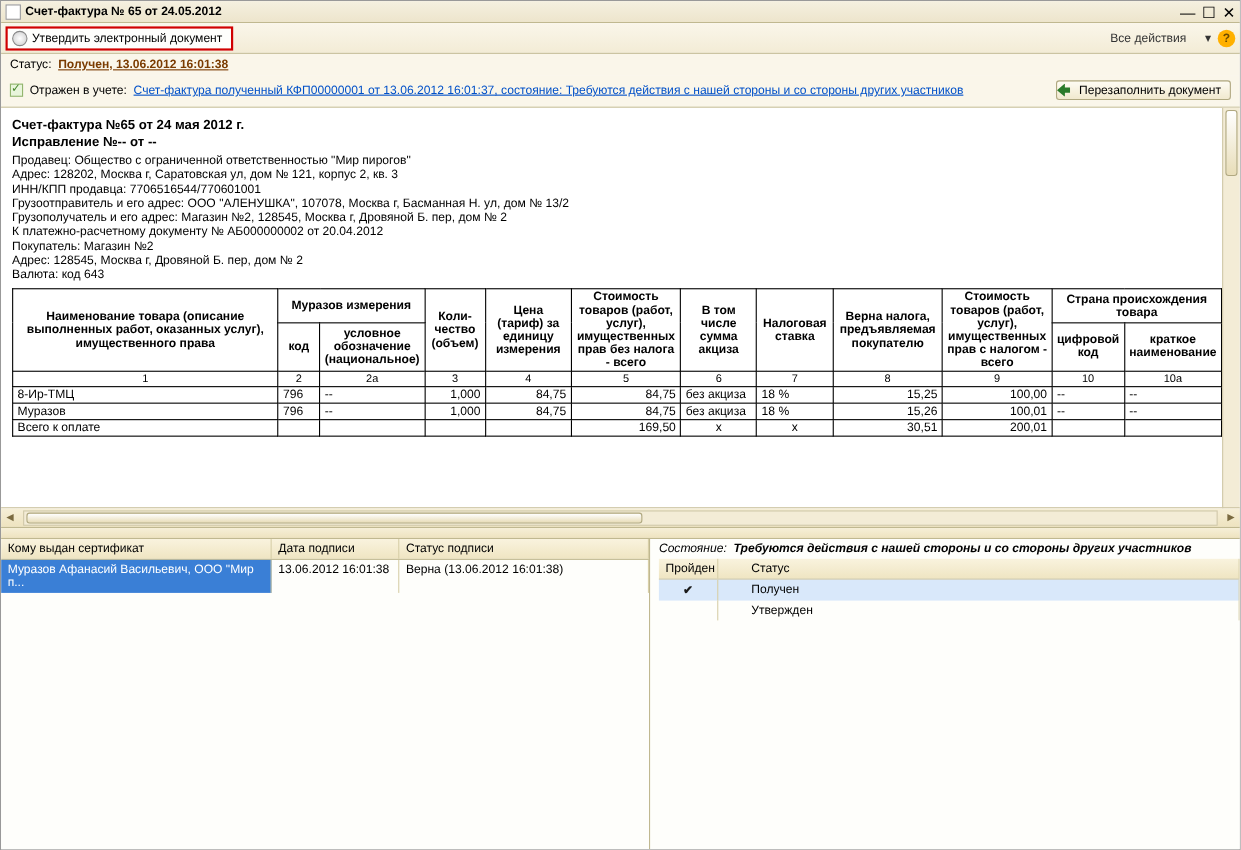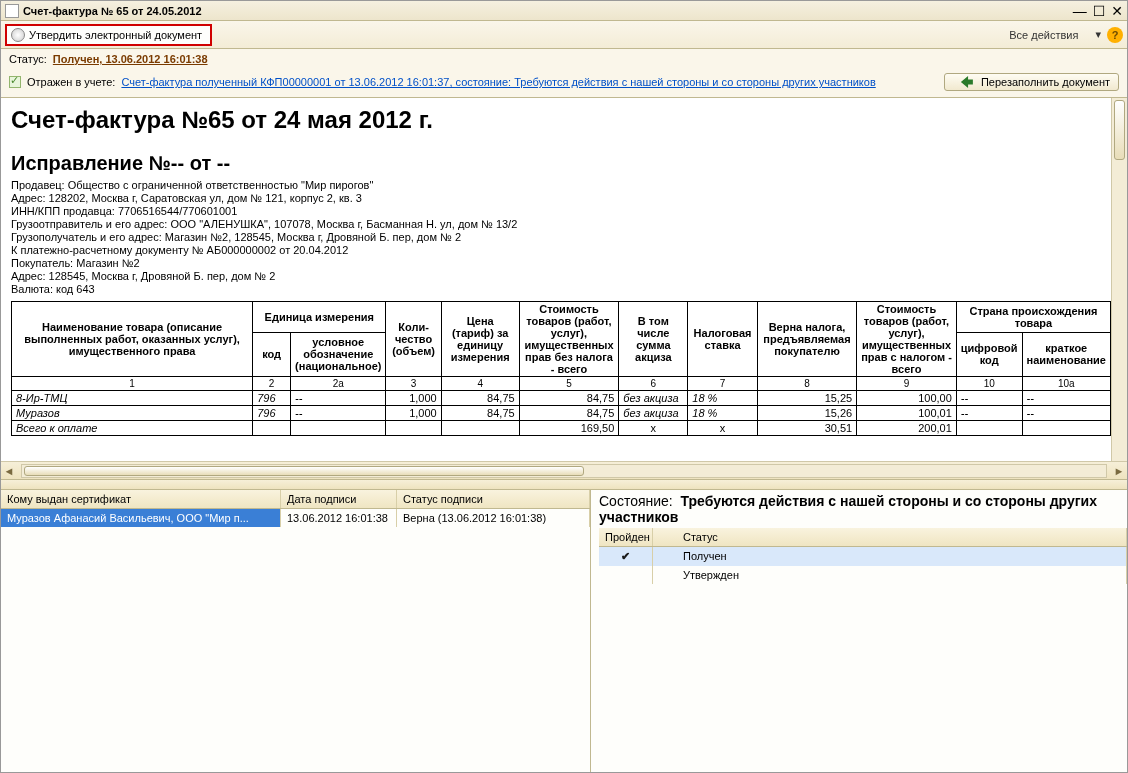--- a/index.html
+++ b/index.html
@@ -98,21 +98,21 @@
     content: "✓";
     position: absolute; top: -3px; left: 0;
     color: #4a8a2f; font-size: 11px;
   }
   .link { color: #0050c8; text-decoration: underline; cursor: pointer; }
   .btn-refill {
     margin-left: auto;
     border: 1px solid #b0a880;
     border-radius: 3px;
     background: linear-gradient(#fefcf3, #f1e9cf);
-    padding: 2px 8px 2px 16px;
+    padding: 2px 8px 2px 0;
     display: flex; align-items: center; gap: 8px;
     cursor: pointer;
   }
   .arrow-left-icon {
     width: 12px; height: 12px;
     background: #2a7a2a;
     clip-path: polygon(0 50%, 60% 0, 60% 30%, 100% 30%, 100% 70%, 60% 70%, 60% 100%);
   }
   .doc-area {
     flex: 0 0 auto;
@@ -135,39 +135,39 @@
     border-bottom: 1px solid #d0c8a8;
     position: relative;
   }
   .vscroll .thumb {
     position: absolute; left: 2px; right: 2px;
     top: 2px; height: 60px;
     background: linear-gradient(#fff,#e8ddb8);
     border: 1px solid #b0a880;
     border-radius: 3px;
   }
-  .doc-title1 { font-size: 24px; font-weight: bold; margin: 2px 0; }
-  .doc-title2 { font-size: 20px; font-weight: bold; margin: 18px 0 4px; }
+  .doc-title1 { font-size: 12px; font-weight: bold; margin: 2px 0; }
+  .doc-title2 { font-size: 12px; font-weight: bold; margin: 2px 0 4px; }
   .doc-header p { margin: 1px 0; font-size: 11px; }
 
   table.invoice {
     border-collapse: collapse;
     margin-top: 6px;
     font-size: 11px;
     table-layout: fixed;
   }
   table.invoice th, table.invoice td {
     border: 1px solid #000;
     padding: 1px 4px;
     text-align: center;
     vertical-align: middle;
     overflow: hidden;
     white-space: nowrap;
   }
-  table.invoice td.l { text-align: left; font-style: italic; }
+  table.invoice td.l { text-align: left; }
   table.invoice td.r { text-align: right; }
   table.invoice .num-row td { font-size: 10px; }
 
   .hscroll-bar {
     height: 18px;
     background: linear-gradient(#f6efd8,#eee3bf);
     border-bottom: 1px solid #c0b890;
     display: flex;
     align-items: center;
   }
@@ -225,27 +225,28 @@
     display: flex;
     font-size: 11px;
   }
   .grid-row.sel > div:first-child {
     background: #3a7fd6;
     color: #fff;
   }
   .grid-row.selrow {
     background: #d9e8fa;
   }
-  .col-cert { width: 280px; }
+  .col-cert { width: 246px; }
   .col-date { width: 116px; }
   .col-sig  { flex: 1; }
 
   .state-line {
     padding: 3px 0;
-    font-size: 14px;
+    font-size: 11px;
+    font-style: italic;
   }
   .state-line b { font-weight: bold; }
 
   .col-pass { width: 54px; text-align: center; }
   .col-stat { flex: 1; margin-left: 24px; }
   .check { color: #1a1a1a; font-weight: bold; }
 </style>
 </head>
 <body>
 
@@ -317,21 +318,21 @@
           <col style="width:70px">
             <col style="width:70px">
             <col style="width:100px">
           <col style="width:100px">
             <col style="width:60px">
             <col style="width:70px">
         </colgroup>
         <thead>
           <tr>
             <th rowspan="2" style="white-space:normal">Наименование товара (описание выполненных работ, оказанных услуг), имущественного права</th>
-            <th colspan="2">Единица измерения</th>
+            <th colspan="2">Муразов измерения</th>
             <th rowspan="2" style="white-space:normal">Коли-чество (объем)</th>
             <th rowspan="2" style="white-space:normal">Цена (тариф) за единицу измерения</th>
             <th rowspan="2" style="white-space:normal">Стоимость товаров (работ, услуг), имущественных прав без налога - всего</th>
             <th rowspan="2" style="white-space:normal">В том числе сумма акциза</th>
             <th rowspan="2" style="white-space:normal">Налоговая ставка</th>
             <th rowspan="2" style="white-space:normal">Верна налога, предъявляемая покупателю</th>
             <th rowspan="2" style="white-space:normal">Стоимость товаров (работ, услуг), имущественных прав с налогом - всего</th>
             <th colspan="2" style="white-space:normal">Страна происхождения товара</th>
           </tr>
           <tr>

